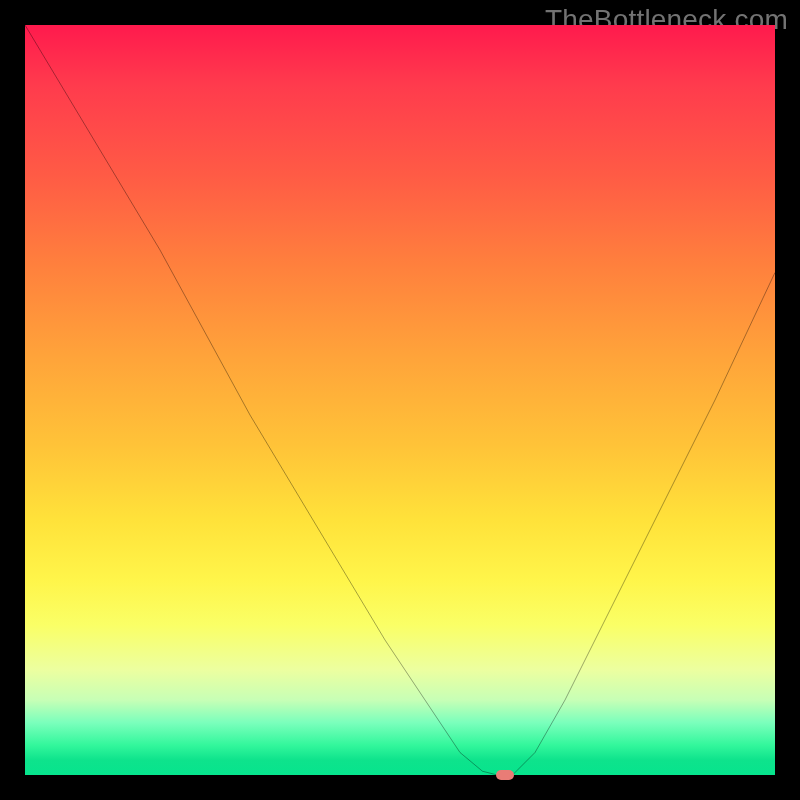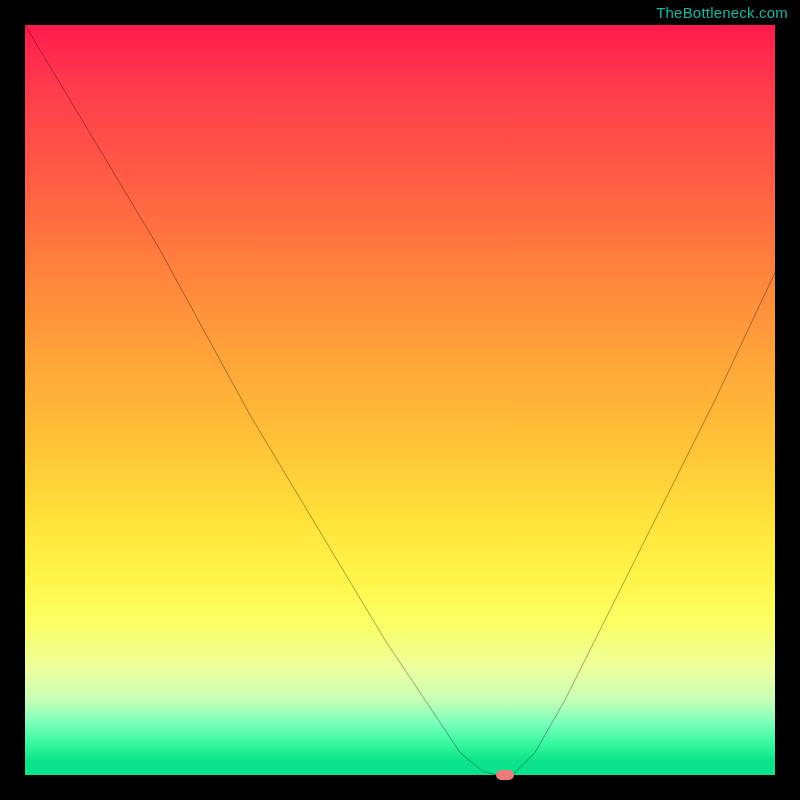--- a/index.html
+++ b/index.html
@@ -61,22 +61,22 @@
     width: 18px;
     height: 10px;
     border-radius: 6px;
     background: #e97c76;
     transform: translate(-50%, -50%);
   }
   .watermark {
     position: absolute;
     top: 4px;
     right: 12px;
-    color: #14b8a6;
-    font-size: 15px;
+    color: #737373;
+    font-size: 28px;
     letter-spacing: 0.2px;
   }
 </style>
 </head>
 <body>
 
 <div class="wrap">
   <div class="watermark">TheBottleneck.com</div>
 
   <div class="plot">

